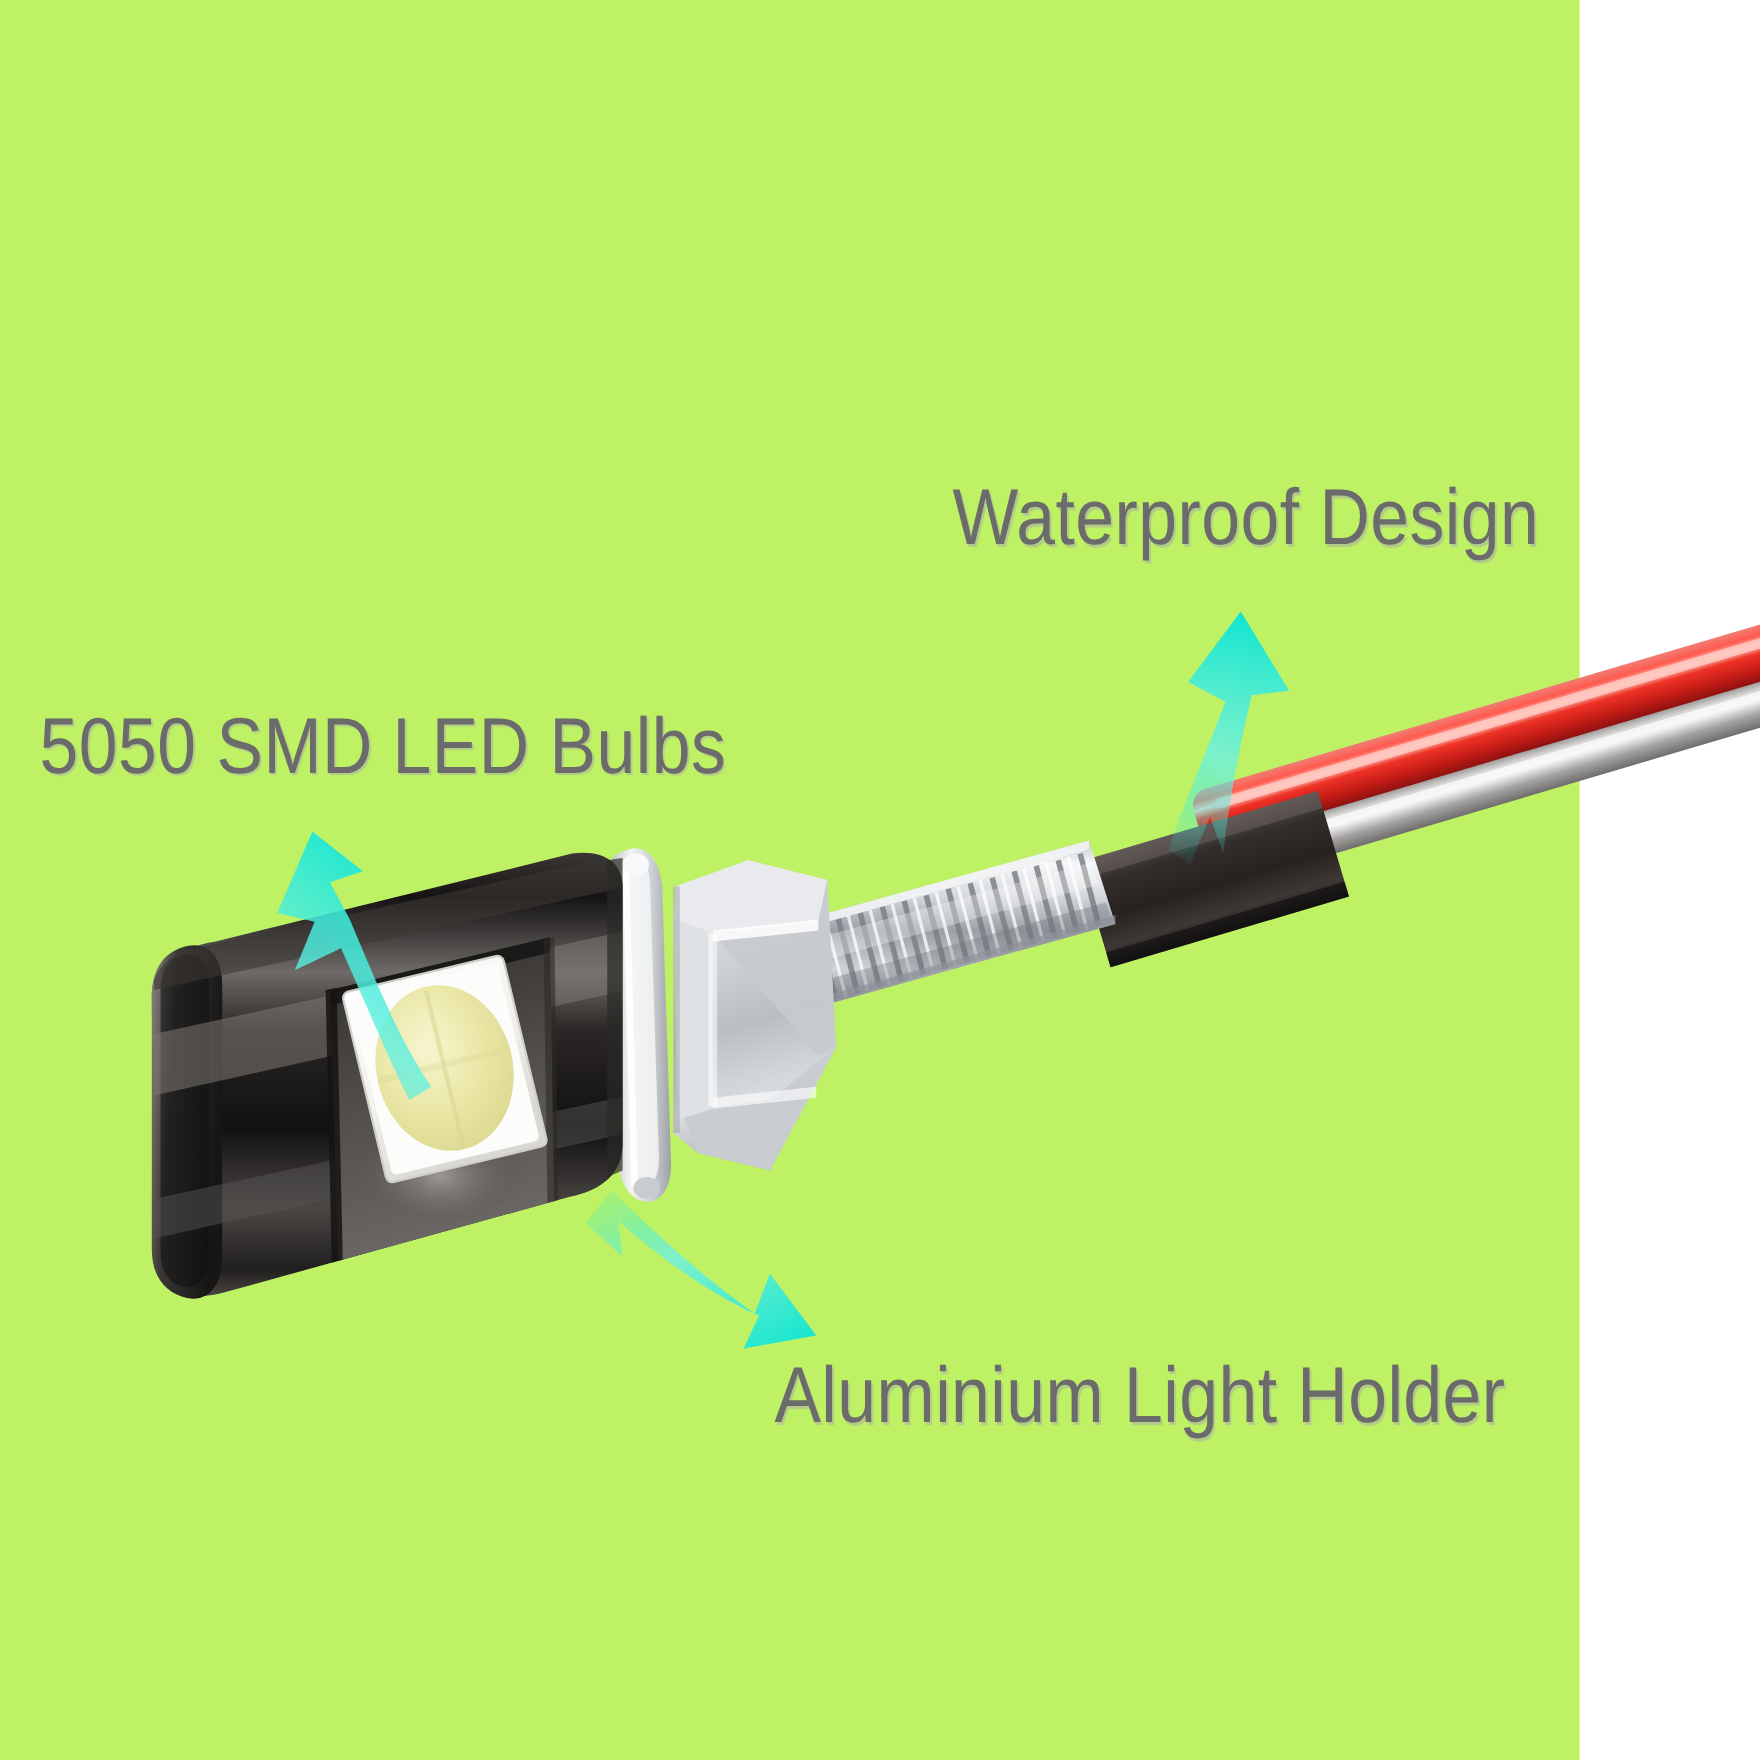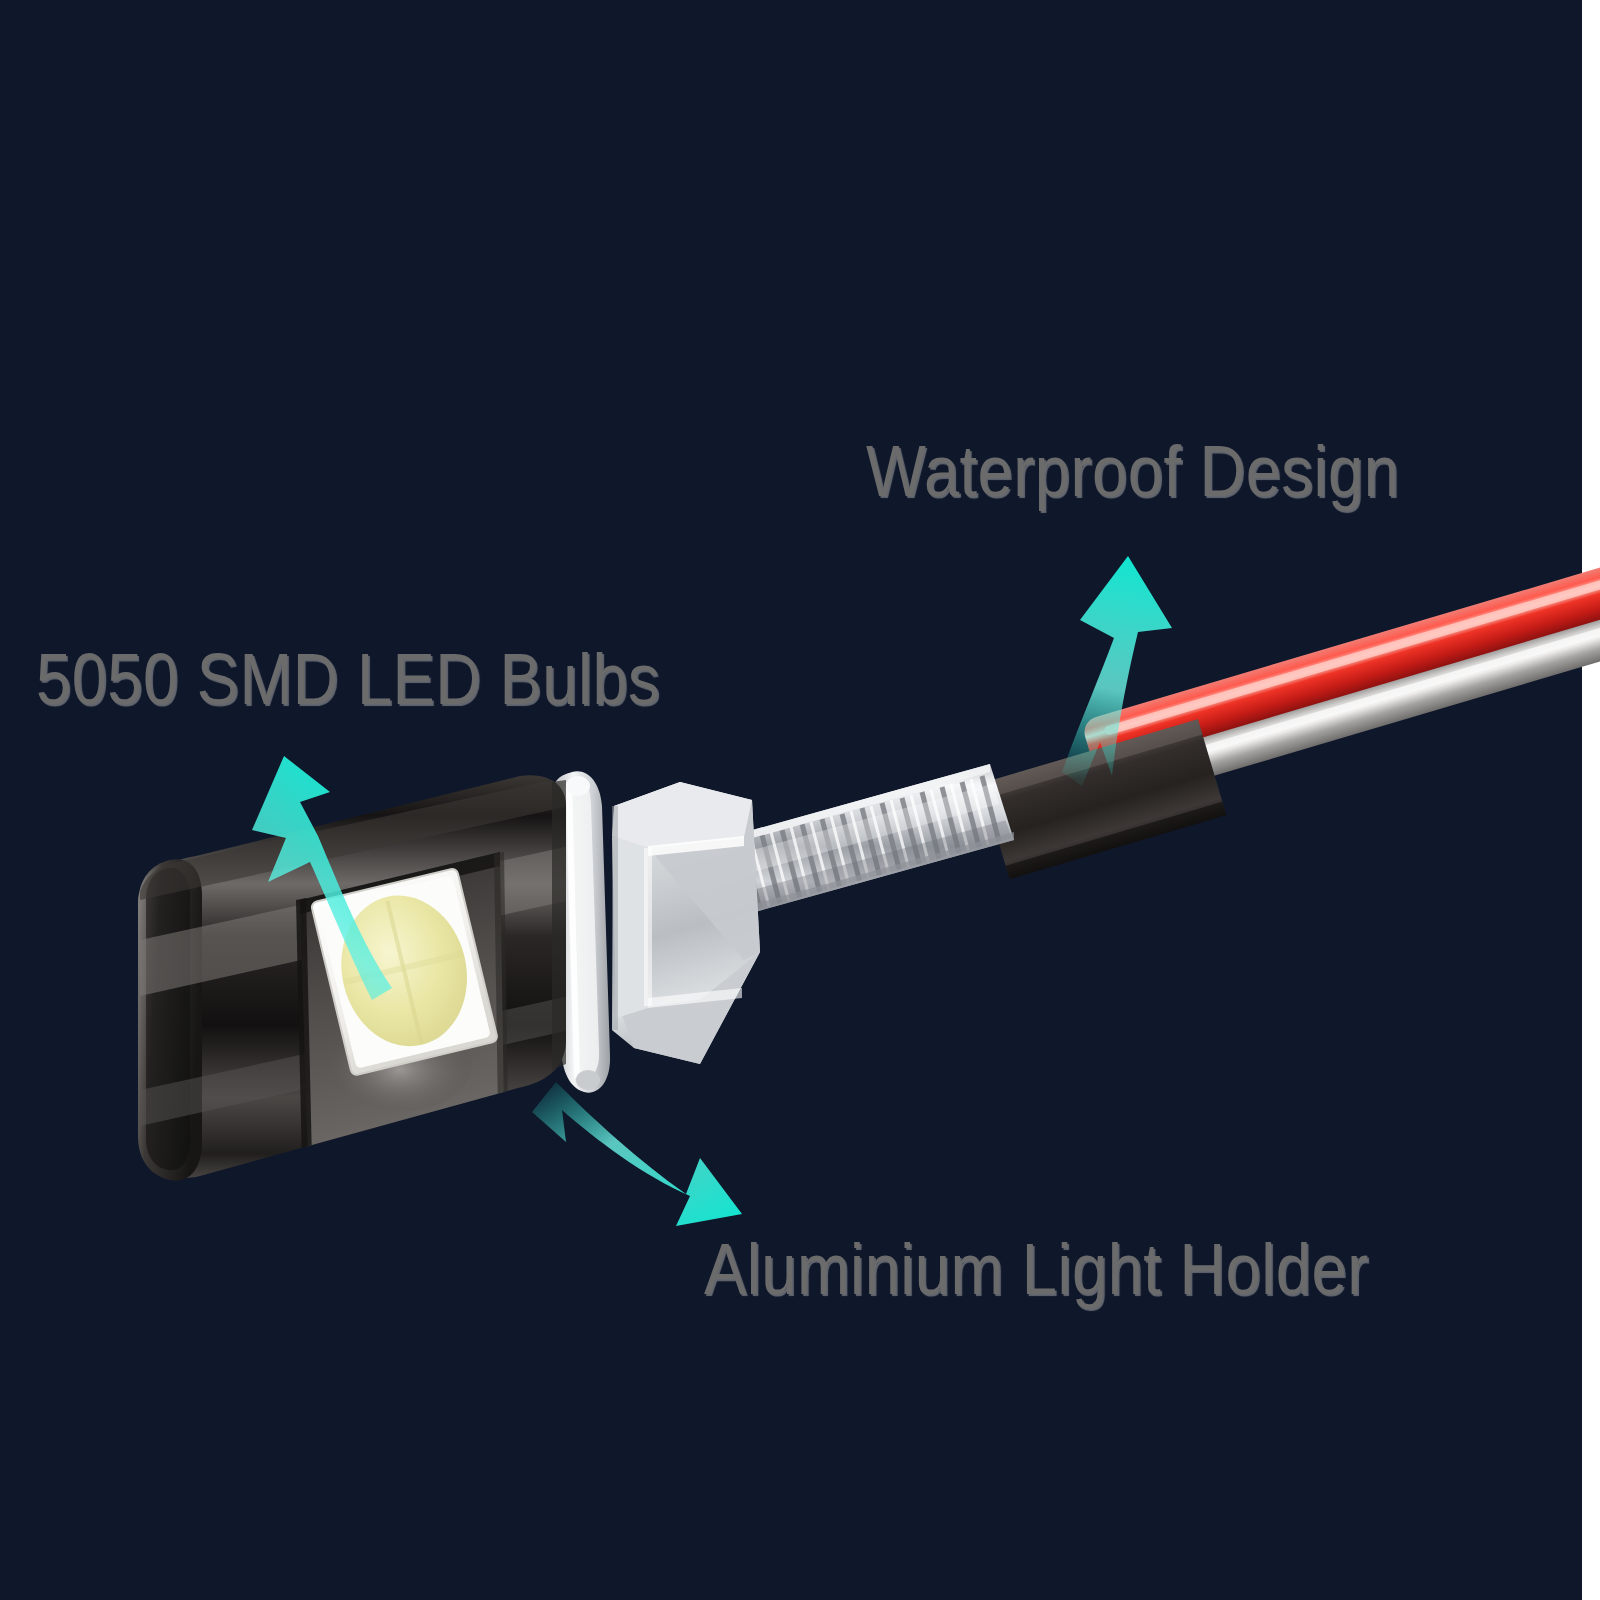--- a/index.html
+++ b/index.html
@@ -1,18 +1,18 @@
 <!DOCTYPE html>
 <html><head>
 <meta charset="utf-8">
 <style>
   html,body{margin:0;padding:0;background:#ffffff;}
   body{width:1600px;height:1600px;overflow:hidden;
        font-family:"Liberation Sans","DejaVu Sans",sans-serif;}
-  #stage{position:relative;width:1582px;height:1600px;background:#0f172a;}
+  #stage{position:relative;width:1436px;height:1600px;background:#bef264;}
   #art{position:absolute;left:0;top:0;width:1600px;height:1600px;}
   .lbl{position:absolute;white-space:nowrap;color:#6b6b6b;
        font-family:"Liberation Sans","DejaVu Sans",sans-serif;
        font-weight:400;letter-spacing:.5px;
        transform:scaleX(.88);transform-origin:left center;
        text-shadow:2px 2px 1px rgba(170,170,170,.55);}
   #lbl-waterproof{left:866px;top:430px;font-size:72px;}
   #lbl-smd{left:36px;top:638px;font-size:72px;}
   #lbl-holder{left:704px;top:1228px;font-size:72px;}
 </style>

